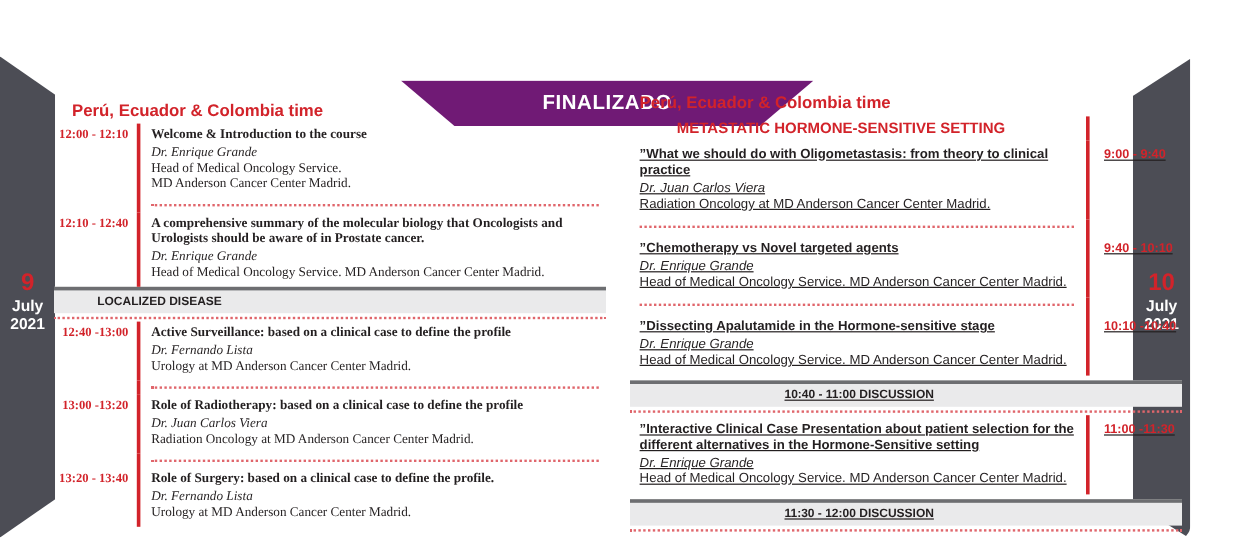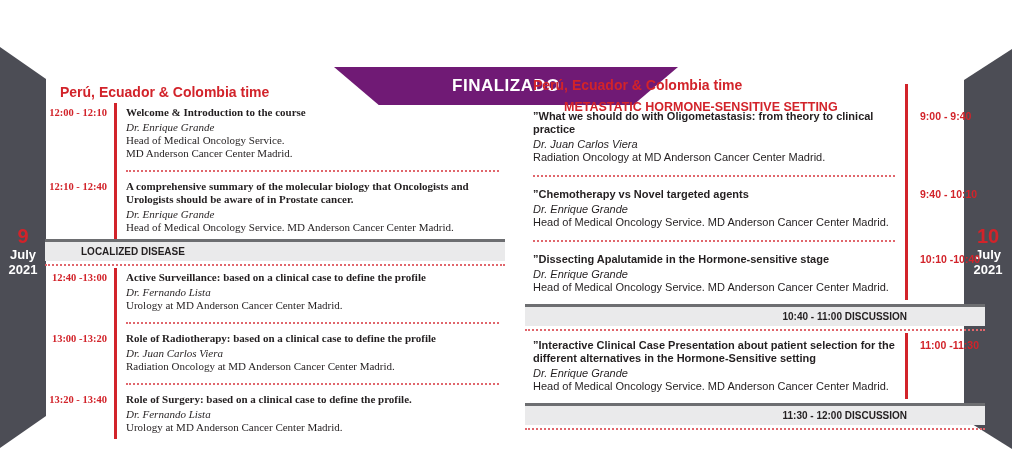--- a/index.html
+++ b/index.html
@@ -8,34 +8,34 @@
 
   
   .banner{position:absolute;left:334px;top:31px;width:344px;height:38px;
     background:#701a75;clip-path:polygon(0 0,100% 0,87% 100%,13% 100%);
     display:flex;align-items:center;justify-content:center;margin-top:36px;}
   .banner span{color:#fff;font-weight:bold;font-size:17px;letter-spacing:.5px;}
 
   
   .ribbon{position:absolute;top:0;height:450px;background:#4c4d55;}
   .ribbon.left{left:0;width:46px;clip-path:polygon(0 47px,100% 79px,100% 416px,0 448px);}
-  .ribbon.right{left:964px;width:48px;clip-path:polygon(0 80px,100% 49px,100% 449px,0 419px);}
+  .ribbon.right{left:944px;width:48px;clip-path:polygon(0 80px,100% 49px,100% 449px,0 419px);border-radius:12px;}
   .date{position:absolute;top:225px;width:100%;text-align:center;}
   .date .day{font-size:20px;font-weight:bold;color:#d2232a;line-height:22px;}
   .date .my{font-size:13px;font-weight:bold;color:#fff;line-height:15px;}
 
   
   .tz{position:absolute;color:#d2232a;font-weight:bold;font-size:14px;}
   .tzL{left:60px;top:84px;}
   .tzR{left:533px;top:77px;}
   .sec-head{position:absolute;left:533px;top:100px;color:#d2232a;font-weight:bold;font-size:12.5px;padding-left:31px;}
 
   
   .colL{position:absolute;left:45px;top:103px;width:460px;}
-  .colR{position:absolute;left:525px;top:84px;width:460px;}
+  .colR{position:absolute;left:525px;top:97px;width:460px;text-decoration:underline;}
   .srow{display:grid;}
   .colL .srow{grid-template-columns:69px 1fr;font-family:Liberation Serif, serif;}
   .colR .srow{grid-template-columns:1fr 77px;}
   .time{color:#d2232a;font-weight:bold;font-size:10.5px;line-height:13px;}
   .colL .time{text-align:right;padding:3px 7px 0 0;}
   .colR .time{text-align:left;padding:6px 0 0 12px;}
   .content{font-size:11px;line-height:13px;}
   .colL .content{border-left:3px solid #d2232a;padding:3px 6px 5px 9px;}
   .colR .content{border-right:3px solid #d2232a;padding:6px 10px 6px 8px;}
   .colR .stub .content{height:20px;padding:0 10px 0 8px;}
@@ -45,21 +45,21 @@
 
   
   .sep .content{height:12px;padding-top:0;padding-bottom:0;}
   .dotted{border-top:2px dotted #e0666c;margin-top:5px;}
   .bar-dotted{border-top:2px dotted #e0666c;margin-top:3px;}
 
   
   .graybar{border-top:3px solid #6d6e71;background:#eaeaeb;height:19px;line-height:19px;
     font-size:10px;font-weight:bold;color:#231f20;}
   .graybar.lstyle{padding-left:36px;text-align:left;}
-  .graybar.rstyle{padding-right:78px;text-align:right;}
+  .graybar.rstyle{padding-right:78px;text-align:center;}
 </style>
 </head>
 <body>
 
 <div id="page">
 
   <div class="banner">
     <span>FINALIZADO</span>
   </div>
 

